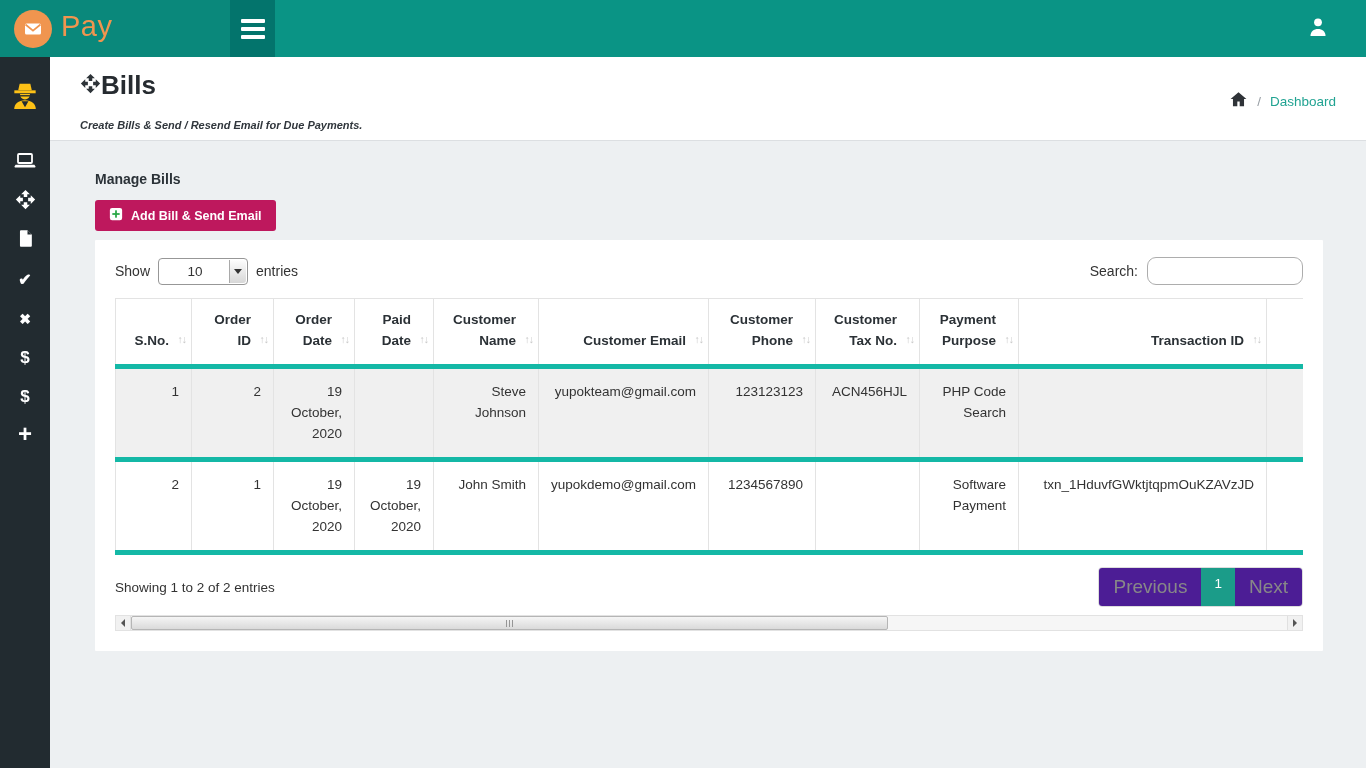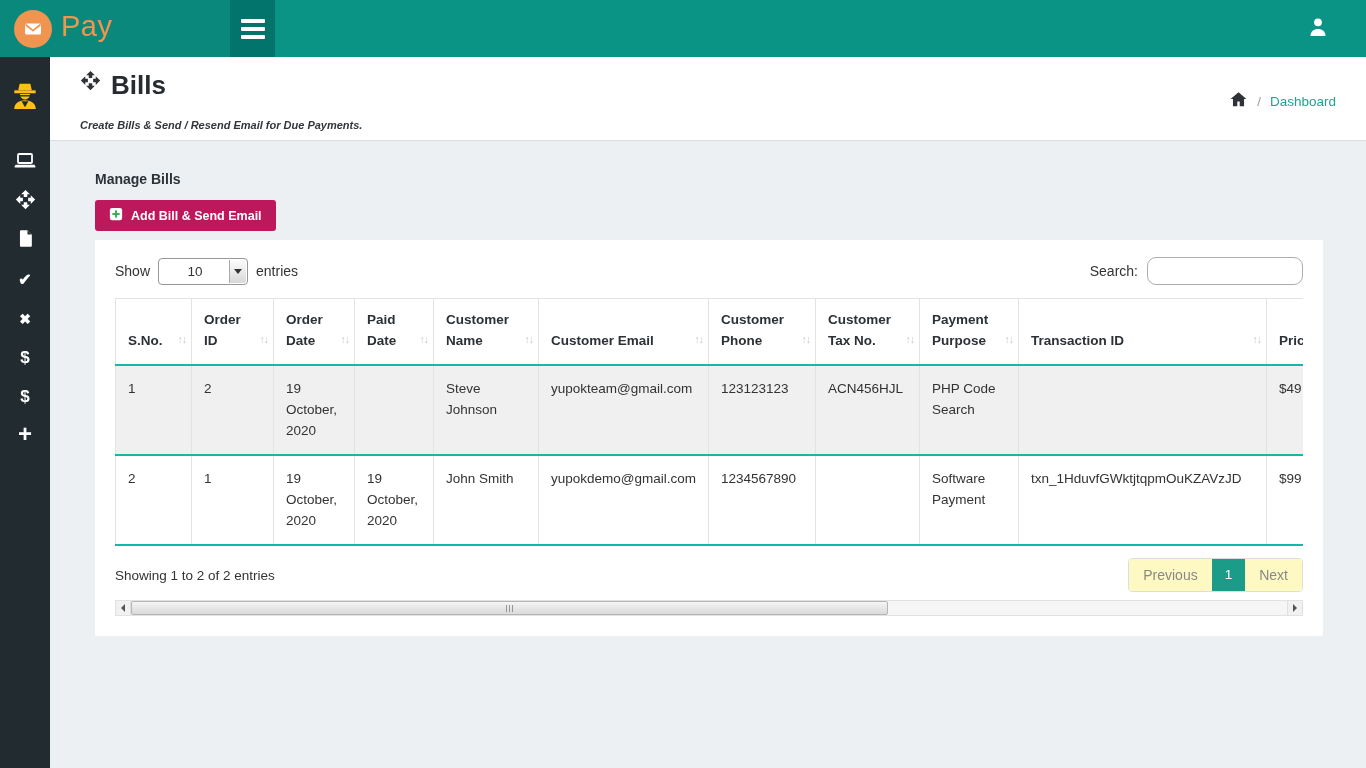--- a/index.html
+++ b/index.html
@@ -25,21 +25,21 @@
   .sidebar { position:absolute; left:0; top:57px; width:50px; height:711px; background:#222b30; display:flex; flex-direction:column; align-items:center; padding-top:24px; z-index:15; }
   .side-item { width:50px; height:39px; display:flex; align-items:center; justify-content:center; color:#fff; cursor:pointer; }
   .side-item.spy { height:36px; margin-bottom:26px; }
   .glyph-check { font-size:16px; font-weight:700; }
   .glyph-x { font-size:14px; font-weight:700; }
   .glyph-dollar { font-size:17px; font-weight:700; }
   .glyph-plus { font-size:24px; font-weight:600; line-height:1; padding-bottom:3px; }
 
   
   .content-header { position:absolute; left:50px; top:57px; width:1316px; height:84px; background:#fff; border-bottom:1px solid #dcdfe2; padding:13px 30px; }
-  .title-row { display:flex; align-items:flex-start; gap:10px; }
+  .title-row { display:flex; align-items:center; }
   .page-title { font-size:26px; font-weight:700; color:#262b30; }
   .page-subtitle { margin-top:18px; font-size:11px; font-style:italic; font-weight:700; color:#30363c; }
   .breadcrumb { position:absolute; right:30px; top:33px; display:flex; align-items:center; gap:9px; font-size:13.5px; }
   .breadcrumb .sep { color:#9aa0a6; }
   .breadcrumb a { color:#21a392; text-decoration:none; cursor:pointer; }
 
   
   .main { position:absolute; left:50px; top:141px; width:1316px; height:627px; padding:30px 0 0 45px; }
   .section-title { font-size:14px; font-weight:700; color:#2b3238; margin-bottom:13px; }
   .add-btn { display:inline-flex; align-items:center; gap:8px; background:#be185d; border:none; border-radius:3px; color:#fff; font-family:inherit; font-size:12.5px; font-weight:700; padding:7px 14px; cursor:pointer; margin-bottom:9px; }
@@ -50,33 +50,33 @@
   .length-ctl { display:flex; align-items:center; gap:8px; font-size:14px; color:#333; }
   .fake-select { width:90px; height:27px; border:1px solid #979797; border-radius:4px; background:#fff; position:relative; display:flex; align-items:center; cursor:pointer; }
   .fake-select .val { flex:1; text-align:center; padding-right:16px; font-size:13.5px; }
   .select-arrow { position:absolute; right:1px; top:1px; bottom:1px; width:17px; background:linear-gradient(#fdfdfd,#d7d7d7); border-left:1px solid #a9a9a9; border-radius:0 3px 3px 0; display:flex; align-items:center; justify-content:center; }
   .select-arrow i { width:0; height:0; border-left:4px solid transparent; border-right:4px solid transparent; border-top:5px solid #333; }
   .search-ctl { display:flex; align-items:center; gap:9px; font-size:14px; color:#333; }
   .search-ctl input { width:156px; height:28px; border:1px solid #adadad; border-radius:9px; padding:0 10px; font-family:inherit; font-size:13.5px; outline:none; }
 
   .table-wrap { width:1188px; overflow:hidden; }
   table.bills { width:1271px; table-layout:fixed; border-collapse:collapse; border-top:1px solid #e3e3e3; font-size:13.5px; color:#333; }
-  .bills th, .bills td { border-left:1px solid #e3e3e3; border-bottom:2px solid #14b8a6; text-align:left; }
+  .bills th, .bills td { border-left:1px solid #e3e3e3; border-bottom:5px solid #14b8a6; text-align:right; }
   .bills th { vertical-align:bottom; padding:10px 22px 13px 12px; font-weight:700; color:#2b3136; line-height:21px; position:relative; cursor:pointer; }
   .sort { position:absolute; right:5px; bottom:14px; font-size:10.5px; color:#c9c9c9; letter-spacing:-1px; }
   .bills td { vertical-align:top; padding:12px 12px 13px 12px; line-height:21px; }
   .bills tr.odd td { background:#f0f0f0; }
   col.c0{width:76px} col.c1{width:82px} col.c2{width:81px} col.c3{width:79px}
   col.c4{width:105px} col.c5{width:170px} col.c6{width:107px} col.c7{width:104px}
   col.c8{width:99px} col.c9{width:248px} col.c10{width:120px}
 
   .footer-row { display:flex; justify-content:space-between; align-items:center; margin-top:12px; }
   .info-text { font-size:13.5px; color:#333; }
   .pagination { display:flex; border:1px solid #ddd; border-radius:4px; overflow:hidden; background:#fff; }
-  .page-btn { padding:8px 14px; font-size:14px; color:#888; background:#fef9c3; border:none; font-family:inherit; cursor:pointer; }
+  .page-btn { padding:8px 14px; font-size:19px; color:#888; background:#4c1d95; border:none; font-family:inherit; cursor:pointer; }
   .page-current { background:#1b9c89; color:#fff; padding:8px 13px; font-size:13.5px; cursor:pointer; }
 
   .hscrollbar { margin-top:8px; height:16px; display:flex; border:1px solid #e2e2e2; background:#f6f6f6; }
   .sb-btn { width:15px; background:#f1f1f1; border:none; display:flex; align-items:center; justify-content:center; cursor:pointer; flex:0 0 auto; }
   .sb-btn.left { border-right:1px solid #e0e0e0; }
   .sb-btn.right { border-left:1px solid #e0e0e0; }
   .tri-l { width:0; height:0; border-top:4px solid transparent; border-bottom:4px solid transparent; border-right:4px solid #555; }
   .tri-r { width:0; height:0; border-top:4px solid transparent; border-bottom:4px solid transparent; border-left:4px solid #555; }
   .sb-track { flex:1; position:relative; }
   .sb-thumb { position:absolute; left:0; top:0; bottom:0; width:65.5%; background:linear-gradient(#f5f5f5,#dadada); border:1px solid #b5b5b5; border-radius:2px; display:flex; align-items:center; justify-content:center; cursor:grab; }

